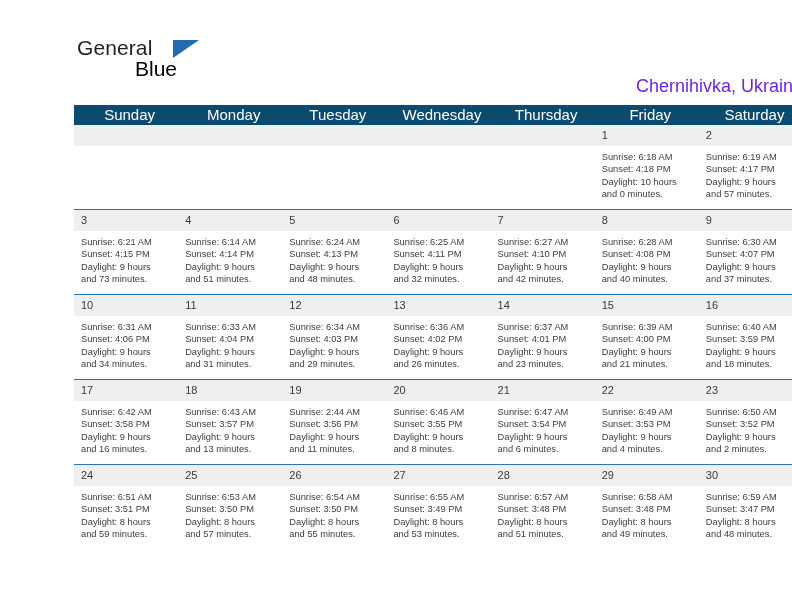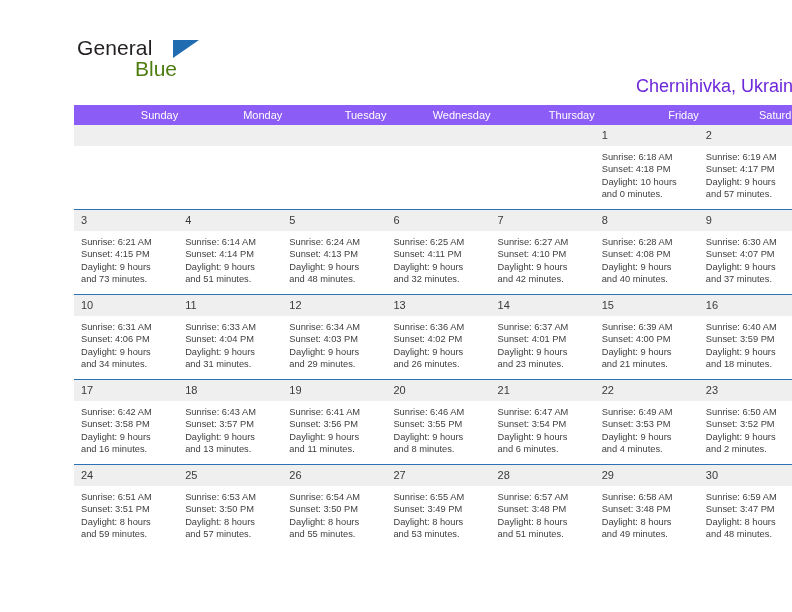--- a/index.html
+++ b/index.html
@@ -44,21 +44,21 @@
     letter-spacing: 0.1px;
     color: #231f20;
     line-height: 24px;
     font-family: "Liberation Sans", sans-serif;
   }
   .logo-blue {
     position: absolute;
     left: 58px;
     top: 21px;
     font-size: 21px;
-    color: #4d7c0f;
+    color: #000000;
     line-height: 24px;
     font-family: "Liberation Sans", sans-serif;
   }
   .logo-tri {
     position: absolute;
     left: 96px;
     top: 4px;
     width: 0;
     height: 0;
     border-left: 26px solid #1f6cb0;
@@ -92,25 +92,25 @@
     left: 29px;
     top: 105px;
     width: 729px;
   }
   .cal table {
     border-collapse: collapse;
     table-layout: fixed;
     width: 729px;
   }
   .cal th {
-    background: #8b5cf6;
+    background: #0c4a6e;
     color: #ffffff;
-    font-size: 11px;
+    font-size: 15px;
     font-weight: normal;
-    text-align: right;
+    text-align: center;
     padding: 4px 0 4px 7px;
     height: 12px;
     line-height: 12px;
     border: none;
   }
   .cal td {
     vertical-align: top;
     padding: 0;
     border: none;
     width: 104.14px;
@@ -435,21 +435,21 @@
                   <div>Sunset: 3:57 PM</div>
                   <div>Daylight: 9 hours</div>
                   <div>and 13 minutes.</div>
                 </div>
               </div>
             </td>
             <td>
               <div class="cell-inner">
                 <div class="daynum">19</div>
                 <div class="info">
-                  <div>Sunrise: 6:41 AM</div>
+                  <div>Sunrise: 2:44 AM</div>
                   <div>Sunset: 3:56 PM</div>
                   <div>Daylight: 9 hours</div>
                   <div>and 11 minutes.</div>
                 </div>
               </div>
             </td>
             <td>
               <div class="cell-inner">
                 <div class="daynum">20</div>
                 <div class="info">

